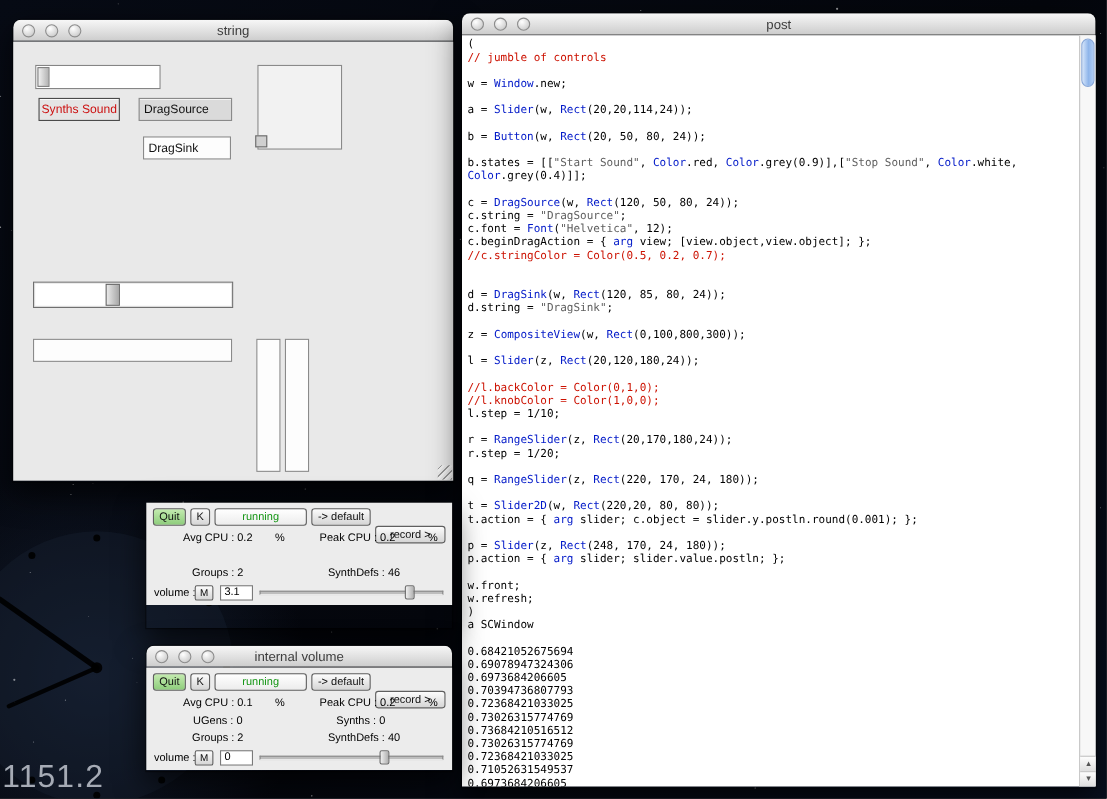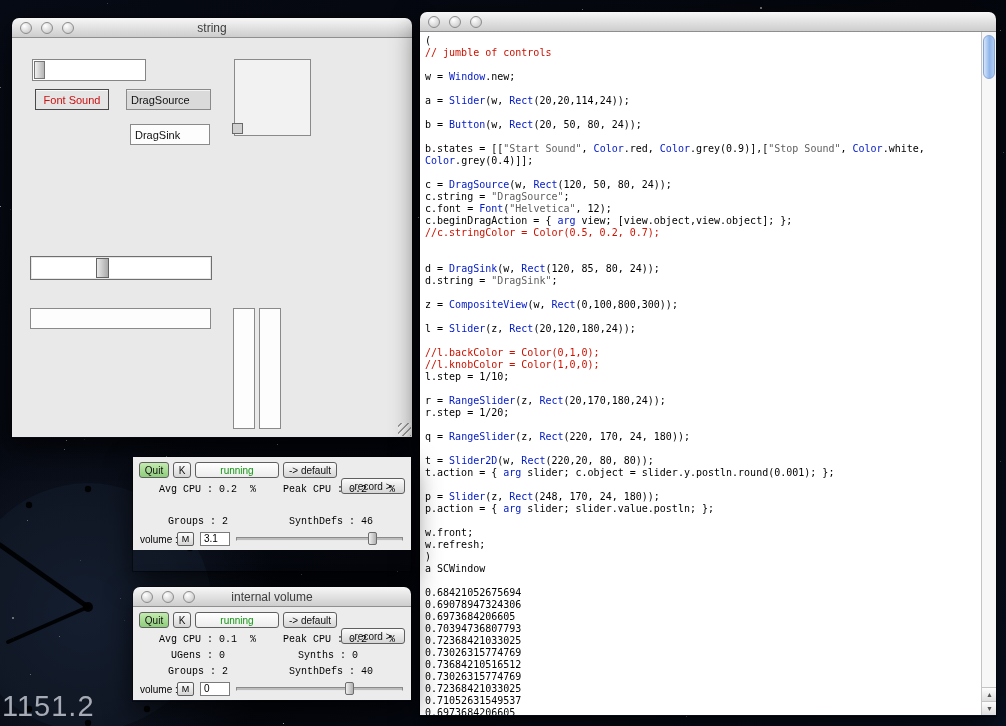--- a/index.html
+++ b/index.html
@@ -73,21 +73,21 @@
   .server-window .content { height:93px; background:#ececec; font-size:10px; color:#000; }
   .srv-buttons { position:absolute; left:6px; top:5px; right:6px; display:flex; gap:4px; }
   .srv-btn { height:16px; border:1px solid #5f5f5f; border-radius:3px;
     background:linear-gradient(#fcfcfc,#d5d5d5); font-size:10px; color:#111;
     display:flex; align-items:center; justify-content:center; padding:0 4px; font-family:inherit; }
   .srv-quit { width:30px; background:linear-gradient(#c4ebb0,#8ecd7c); }
   .srv-k { width:18px; }
   .srv-running { width:84px; color:#149614; background:linear-gradient(#ffffff,#ececec); }
   .srv-default { width:54px; }
   .srv-record { flex:1;margin-top:16px; }
-  .srv-row { position:absolute; left:0; width:100%; height:12px;font-family:Liberation Mono, monospace; }
+  .srv-row { position:absolute; left:0; width:100%; height:12px; }
   .srv-stat { position:absolute; transform:translateX(-50%); white-space:nowrap; }
   .srv-unit { position:absolute; }
   .row-cpu { top:27px; } .row-ugens { top:43px; } .row-groups { top:59px; }
   .vol-label { position:absolute; left:7px; top:77px; }
   .vol-mute { position:absolute; left:44px; top:75px; width:17px; height:14px; font-size:9px;
     border:1px solid #5f5f5f; border-radius:2px; background:linear-gradient(#fcfcfc,#d5d5d5);
     display:flex; align-items:center; justify-content:center; font-family:inherit; }
   .vol-field { position:absolute; left:67px; top:75px; width:30px; height:14px; background:#fff;
     border:1px solid #7a7a7a; font-size:10px; padding-left:3px; line-height:12px; }
   .vol-slider { position:absolute; left:103px; right:8px; top:75px; height:14px; }
@@ -270,21 +270,21 @@
         <div class="light"></div>
         <div class="light"></div>
         <div class="light"></div>
       </div>
       <div class="title">string</div>
     </div>
     <div class="content">
       <div class="pw-slider-a">
         <div class="knob"></div>
       </div>
-      <button class="pw-start">Font Sound</button>
+      <button class="pw-start">Synths Sound</button>
       <div class="pw-dragsource">DragSource</div>
       <div class="pw-dragsink">DragSink</div>
       <div class="pw-slider2d"></div>
       <div class="pw-2dknob"></div>
       <div class="pw-slider-l">
         <div class="knob"></div>
       </div>
       <div class="pw-range-r"></div>
       <div class="pw-vslider-q"></div>
       <div class="pw-vslider-p"></div>
@@ -292,20 +292,21 @@
     </div>
   </div>
 
   <div class="window" id="post-window">
     <div class="titlebar">
       <div class="lights">
         <div class="light"></div>
         <div class="light"></div>
         <div class="light"></div>
       </div>
+      <div class="title">post</div>
     </div>
     <div class="content">
       <div class="post-code" id="post-code"><div class="code-line"><span class="tok-p">(</span></div><div class="code-line"><span class="tok-r">// jumble of controls</span></div><div class="code-line">&nbsp;</div><div class="code-line"><span class="tok-p">w = </span><span class="tok-c">Window</span><span class="tok-p">.new;</span></div><div class="code-line">&nbsp;</div><div class="code-line"><span class="tok-p">a = </span><span class="tok-c">Slider</span><span class="tok-p">(w, </span><span class="tok-c">Rect</span><span class="tok-p">(20,20,114,24));</span></div><div class="code-line">&nbsp;</div><div class="code-line"><span class="tok-p">b = </span><span class="tok-c">Button</span><span class="tok-p">(w, </span><span class="tok-c">Rect</span><span class="tok-p">(20, 50, 80, 24));</span></div><div class="code-line">&nbsp;</div><div class="code-line"><span class="tok-p">b.states = [[</span><span class="tok-s">"Start Sound"</span><span class="tok-p">, </span><span class="tok-c">Color</span><span class="tok-p">.red, </span><span class="tok-c">Color</span><span class="tok-p">.grey(0.9)],[</span><span class="tok-s">"Stop Sound"</span><span class="tok-p">, </span><span class="tok-c">Color</span><span class="tok-p">.white,</span></div><div class="code-line"><span class="tok-c">Color</span><span class="tok-p">.grey(0.4)]];</span></div><div class="code-line">&nbsp;</div><div class="code-line"><span class="tok-p">c = </span><span class="tok-c">DragSource</span><span class="tok-p">(w, </span><span class="tok-c">Rect</span><span class="tok-p">(120, 50, 80, 24));</span></div><div class="code-line"><span class="tok-p">c.string = </span><span class="tok-s">"DragSource"</span><span class="tok-p">;</span></div><div class="code-line"><span class="tok-p">c.font = </span><span class="tok-c">Font</span><span class="tok-p">(</span><span class="tok-s">"Helvetica"</span><span class="tok-p">, 12);</span></div><div class="code-line"><span class="tok-p">c.beginDragAction = { </span><span class="tok-c">arg</span><span class="tok-p"> view; [view.object,view.object]; };</span></div><div class="code-line"><span class="tok-r">//c.stringColor = Color(0.5, 0.2, 0.7);</span></div><div class="code-line">&nbsp;</div><div class="code-line">&nbsp;</div><div class="code-line"><span class="tok-p">d = </span><span class="tok-c">DragSink</span><span class="tok-p">(w, </span><span class="tok-c">Rect</span><span class="tok-p">(120, 85, 80, 24));</span></div><div class="code-line"><span class="tok-p">d.string = </span><span class="tok-s">"DragSink"</span><span class="tok-p">;</span></div><div class="code-line">&nbsp;</div><div class="code-line"><span class="tok-p">z = </span><span class="tok-c">CompositeView</span><span class="tok-p">(w, </span><span class="tok-c">Rect</span><span class="tok-p">(0,100,800,300));</span></div><div class="code-line">&nbsp;</div><div class="code-line"><span class="tok-p">l = </span><span class="tok-c">Slider</span><span class="tok-p">(z, </span><span class="tok-c">Rect</span><span class="tok-p">(20,120,180,24));</span></div><div class="code-line">&nbsp;</div><div class="code-line"><span class="tok-r">//l.backColor = Color(0,1,0);</span></div><div class="code-line"><span class="tok-r">//l.knobColor = Color(1,0,0);</span></div><div class="code-line"><span class="tok-p">l.step = 1/10;</span></div><div class="code-line">&nbsp;</div><div class="code-line"><span class="tok-p">r = </span><span class="tok-c">RangeSlider</span><span class="tok-p">(z, </span><span class="tok-c">Rect</span><span class="tok-p">(20,170,180,24));</span></div><div class="code-line"><span class="tok-p">r.step = 1/20;</span></div><div class="code-line">&nbsp;</div><div class="code-line"><span class="tok-p">q = </span><span class="tok-c">RangeSlider</span><span class="tok-p">(z, </span><span class="tok-c">Rect</span><span class="tok-p">(220, 170, 24, 180));</span></div><div class="code-line">&nbsp;</div><div class="code-line"><span class="tok-p">t = </span><span class="tok-c">Slider2D</span><span class="tok-p">(w, </span><span class="tok-c">Rect</span><span class="tok-p">(220,20, 80, 80));</span></div><div class="code-line"><span class="tok-p">t.action = { </span><span class="tok-c">arg</span><span class="tok-p"> slider; c.object = slider.y.postln.round(0.001); };</span></div><div class="code-line">&nbsp;</div><div class="code-line"><span class="tok-p">p = </span><span class="tok-c">Slider</span><span class="tok-p">(z, </span><span class="tok-c">Rect</span><span class="tok-p">(248, 170, 24, 180));</span></div><div class="code-line"><span class="tok-p">p.action = { </span><span class="tok-c">arg</span><span class="tok-p"> slider; slider.value.postln; };</span></div><div class="code-line">&nbsp;</div><div class="code-line"><span class="tok-p">w.front;</span></div><div class="code-line"><span class="tok-p">w.refresh;</span></div><div class="code-line"><span class="tok-p">)</span></div><div class="code-line"><span class="tok-p">a SCWindow</span></div><div class="code-line">&nbsp;</div><div class="code-line"><span class="tok-p">0.68421052675694</span></div><div class="code-line"><span class="tok-p">0.69078947324306</span></div><div class="code-line"><span class="tok-p">0.6973684206605</span></div><div class="code-line"><span class="tok-p">0.70394736807793</span></div><div class="code-line"><span class="tok-p">0.72368421033025</span></div><div class="code-line"><span class="tok-p">0.73026315774769</span></div><div class="code-line"><span class="tok-p">0.73684210516512</span></div><div class="code-line"><span class="tok-p">0.73026315774769</span></div><div class="code-line"><span class="tok-p">0.72368421033025</span></div><div class="code-line"><span class="tok-p">0.71052631549537</span></div><div class="code-line"><span class="tok-p">0.6973684206605</span></div></div>
       <div class="post-scrollbar">
         <div class="scroll-thumb"></div>
         <div class="scroll-arrows">
           <div class="scroll-arrow">▲</div>
           <div class="scroll-arrow">▼</div>
         </div>
       </div>

